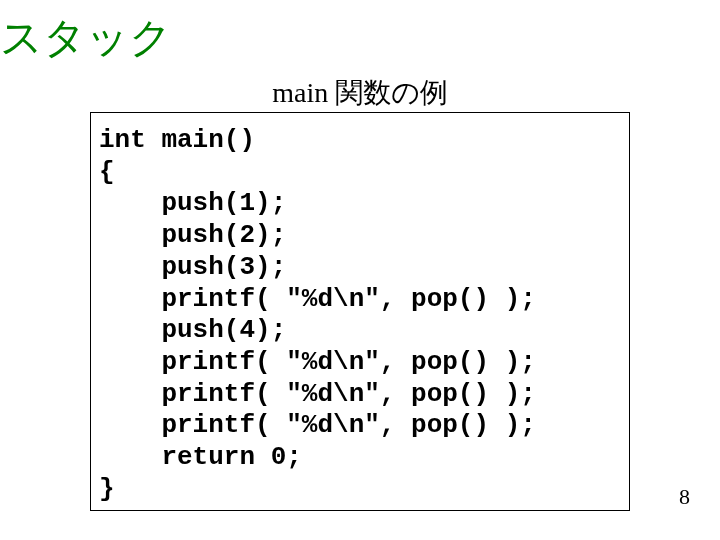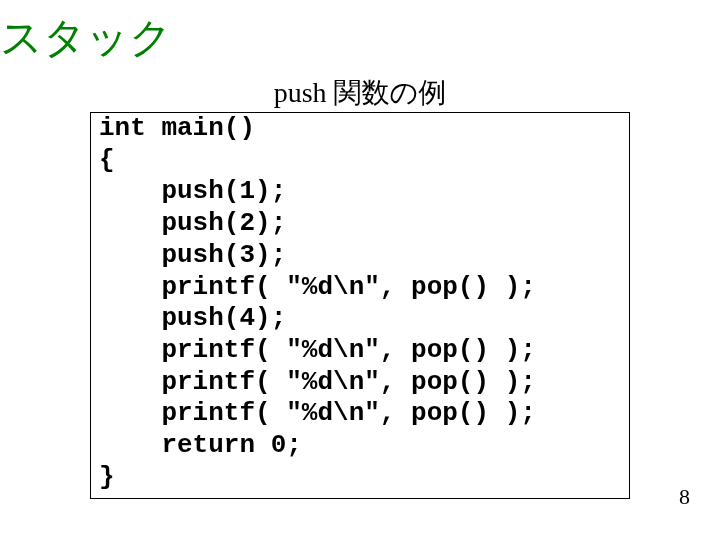--- a/index.html
+++ b/index.html
@@ -20,21 +20,21 @@
   .subtitle {
     color: #000000;
     font-size: 28px;
     text-align: center;
     margin-top: 8px;
     font-family: "MS PMincho", "Hiragino Mincho ProN", serif;
   }
   .code-box {
     border: 1px solid #000000;
     margin: 0 90px 0 90px;
-    padding: 0 8px 4px 8px;
+    padding: 12px 8px 4px 8px;
   }
   .code {
     font-family: "Courier New", Courier, monospace;
     font-size: 26px;
     font-weight: bold;
     color: #000000;
     white-space: pre;
     line-height: 1.22;
   }
   .page-number {
@@ -43,21 +43,21 @@
     bottom: 30px;
     font-size: 22px;
     font-family: "Times New Roman", serif;
     color: #000000;
   }
 </style>
 </head>
 <body>
 
 <div class="title">スタック</div>
-<div class="subtitle">push 関数の例</div>
+<div class="subtitle">main 関数の例</div>
 <div class="code-box">
   <div class="code">int main()
 {
     push(1);
     push(2);
     push(3);
     printf( "%d\n", pop() );
     push(4);
     printf( "%d\n", pop() );
     printf( "%d\n", pop() );

